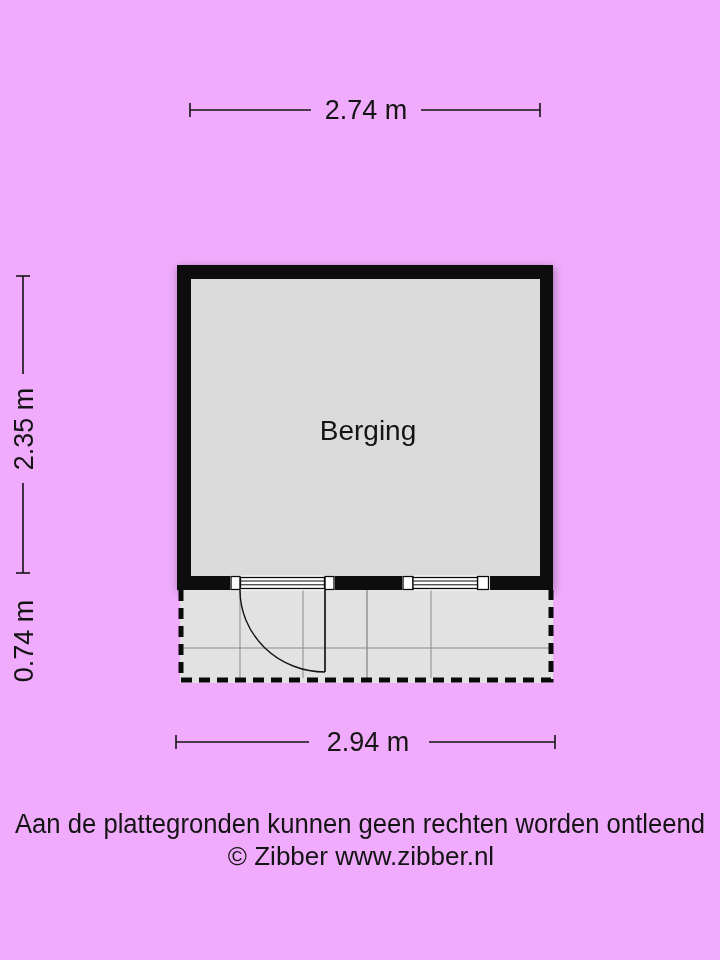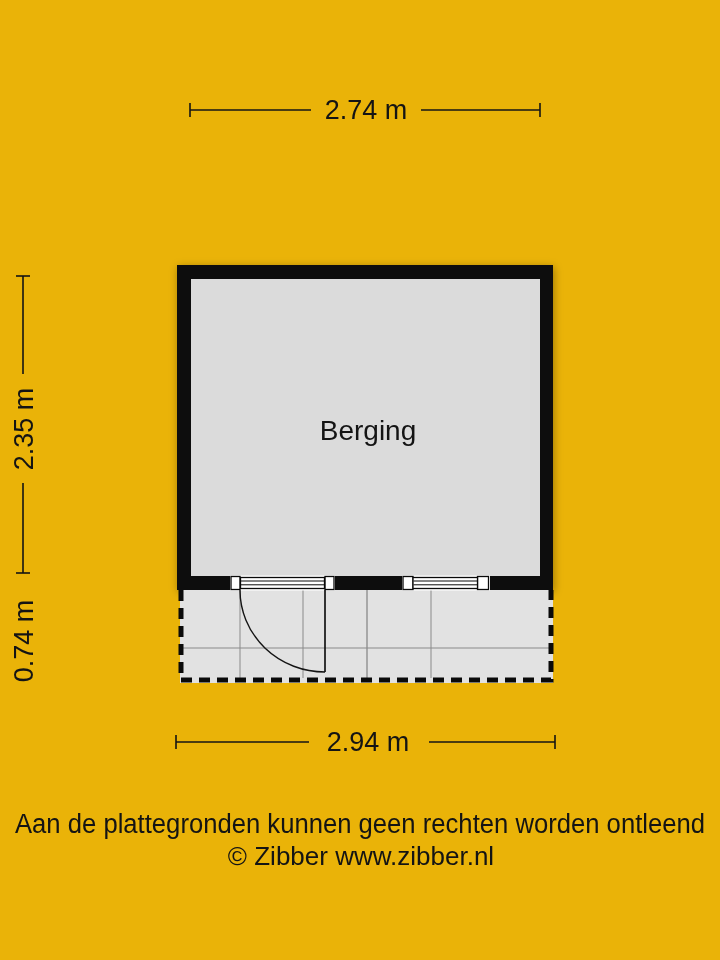--- a/index.html
+++ b/index.html
@@ -7,21 +7,21 @@
     padding: 0;
     background: #ffffff;
     width: 720px;
     height: 960px;
     font-family: "Liberation Sans", sans-serif;
   }
   .stage {
     position: relative;
     width: 720px;
     height: 960px;
-    background: #eab308;
+    background: #f0abfc;
     overflow: hidden;
   }
   svg text {
     font-family: "Liberation Sans", sans-serif;
     fill: var(--text, #141414);
   }
   .dim-line {
     stroke: var(--text, #141414);
     stroke-width: 1.6;
   }

